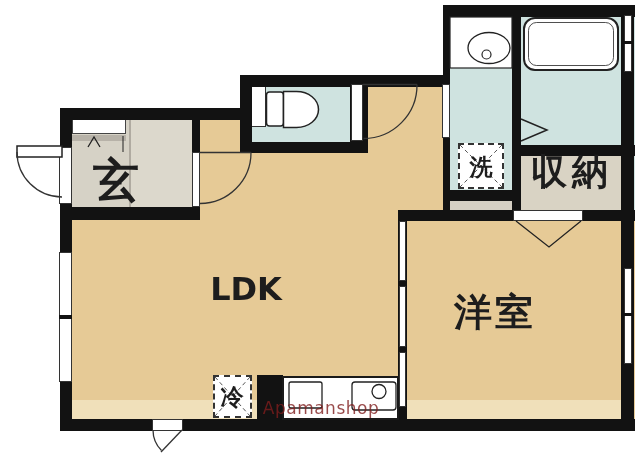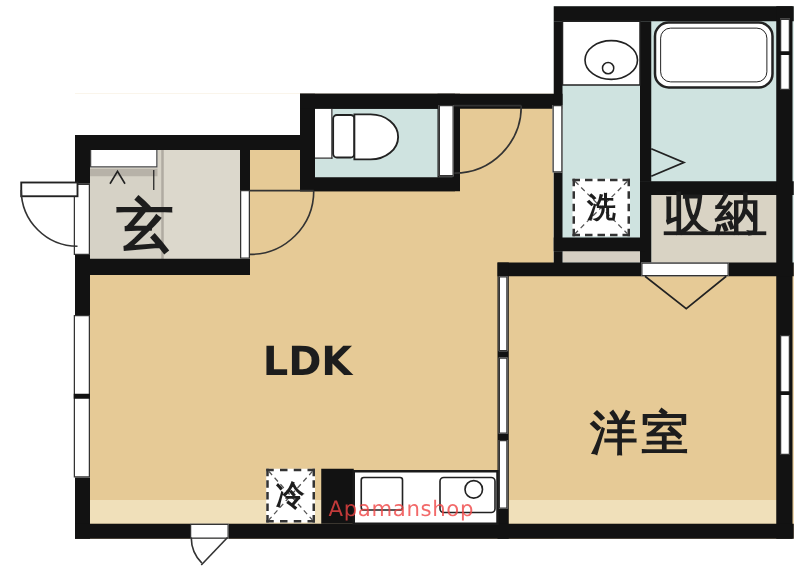--- a/index.html
+++ b/index.html
@@ -12,21 +12,21 @@
   .band{background:#f0e0ba;}
   .wet{background:#cfe3e0;}
   .door{position:absolute;background:#ffffff;border:1px solid #333;box-sizing:border-box;}
   .win{position:absolute;background:#ffffff;border:1px solid #333;box-sizing:border-box;}
   .wintick{position:absolute;background:#121212;}
   .dashedbox{position:absolute;background:#fff;border:2px dashed #333;box-sizing:border-box;}
   .lbl{position:absolute;color:#1d1d1d;font-weight:bold;white-space:nowrap;
        transform:translate(-50%,-50%);line-height:1.05;}
   .lbl2{text-align:center;}
   svg.fix{position:absolute;left:0;top:0;pointer-events:none;}
-  .watermark{position:absolute;color:#ef4444;opacity:.8;font-size:17px;letter-spacing:.5px;
+  .watermark{position:absolute;color:#7f1d1d;opacity:.8;font-size:17px;letter-spacing:.5px;
        font-weight:500;transform:translate(-50%,-50%);}
 </style>
 </head>
 <body>
 
 <div class="plan">
 
   <div class="floor tan abs" style="left:60px;top:75px;width:383px;height:356px;"></div>
   <div class="floor tan abs" style="left:398px;top:210px;width:237px;height:221px;"></div>
   <div class="floor abs" style="left:60px;top:75px;width:180px;height:33px;background:#fff;"></div>
@@ -143,25 +143,25 @@
       <line x1="502" y1="145" x2="460" y2="187" stroke="#555" stroke-width="1" stroke-dasharray="4,3"></line>
     </g>
   </svg>
 
   <div class="lbl" style="left:116px;top:180px;font-size:46px;">玄</div>
 
   <div class="lbl lbl2" style="left:246px;top:290px;">
     <div style="font-size:32px;">LDK</div>
   </div>
 
-  <div class="lbl lbl2" style="left:513px;top:313px;margin-top:34px;">
+  <div class="lbl lbl2" style="left:495px;top:313px;">
     <div style="font-size:38px;letter-spacing:3px;">洋室</div>
   </div>
 
-  <div class="lbl" style="left:572px;top:172px;font-size:36px;letter-spacing:5px;text-decoration:underline;">収納</div>
+  <div class="lbl" style="left:572px;top:172px;font-size:36px;letter-spacing:5px;">収納</div>
 
   <div class="lbl" style="left:481px;top:167px;font-size:23px;">洗</div>
 
   <div class="lbl" style="left:232px;top:397px;font-size:23px;">冷</div>
 
   <div class="watermark" style="left:321px;top:408px;">Apamanshop</div>
 
 </div>
 
 </body></html>

